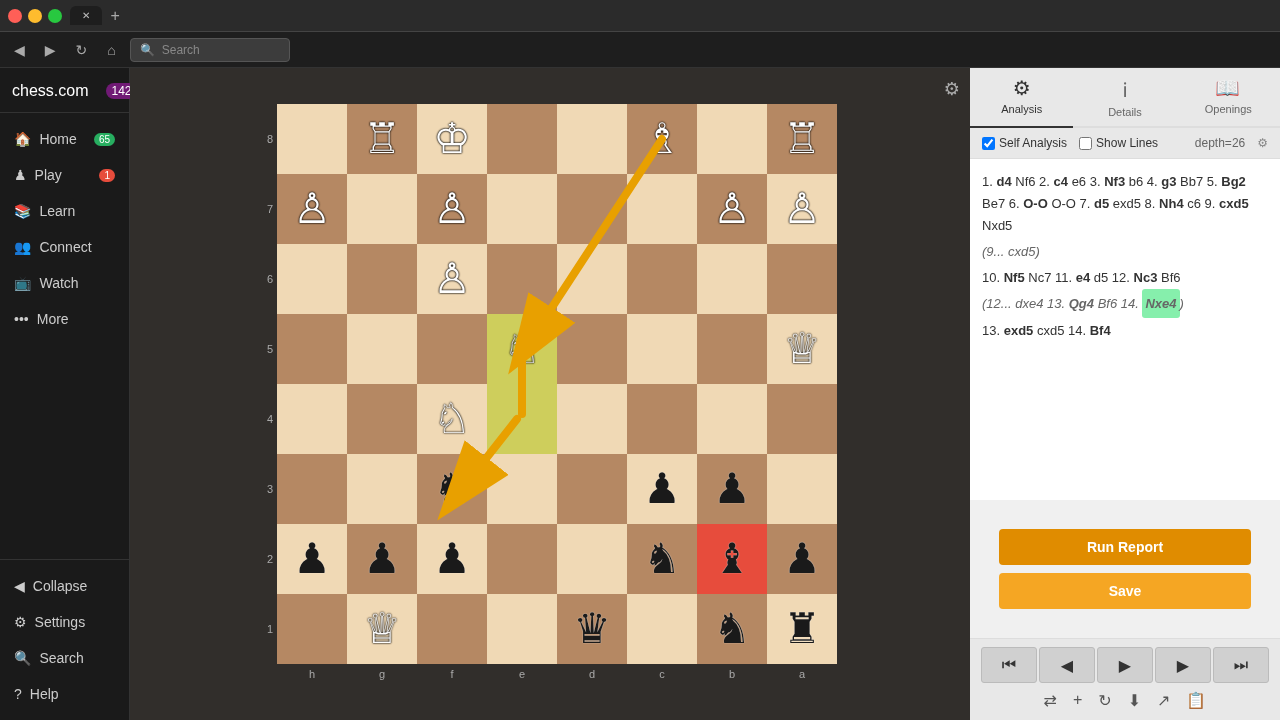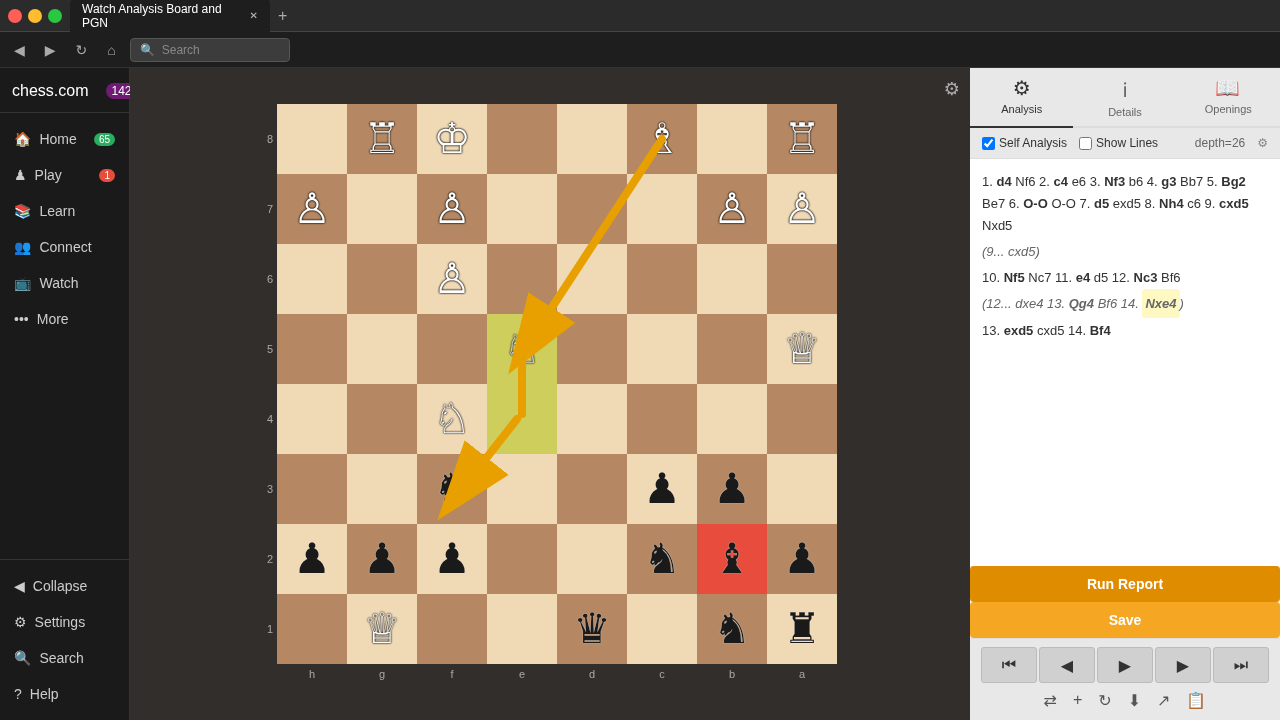--- a/index.html
+++ b/index.html
@@ -267,31 +267,31 @@
       padding: 12px;
       font-size: 13px;
       line-height: 1.7;
       overflow-y: auto;
       background: #fff;
     }
     .move { color: #333; cursor: pointer; }
     .move-line { margin-bottom: 4px; }
     .variation { color: #666; font-style: italic; }
     .highlighted-move {
-      background: #fef9c3;
+      background: #86efac;
       padding: 7px 3px;
       border-radius: 3px;
       font-weight: bold;
     }
 
     .buttons-area {
-      padding: 0;
+      padding: 29px;
       display: flex;
       flex-direction: column;
-      gap: 0;
+      gap: 8px;
       background: #f0f0f0;
     }
     .btn-run-report, .btn-save {
       width: 100%;
       padding: 10px;
       border: none;
       border-radius: 4px;
       font-size: 14px;
       font-weight: bold;
       cursor: pointer;
@@ -336,21 +336,20 @@
 <body>
 
 <div class="browser-title-bar">
   <div class="browser-controls">
     <button class="browser-btn btn-close"></button>
     <button class="browser-btn btn-min"></button>
     <button class="browser-btn btn-max"></button>
   </div>
   <div class="tab-bar">
     <div class="tab active">
-      <span>Watch Analysis Board and PGN</span>
       <span class="tab-close">✕</span>
     </div>
     <button class="new-tab">+</button>
   </div>
 </div>
 
 <div class="address-bar">
   <button class="nav-btn">◀</button>
   <button class="nav-btn">▶</button>
   <button class="nav-btn">↻</button>

